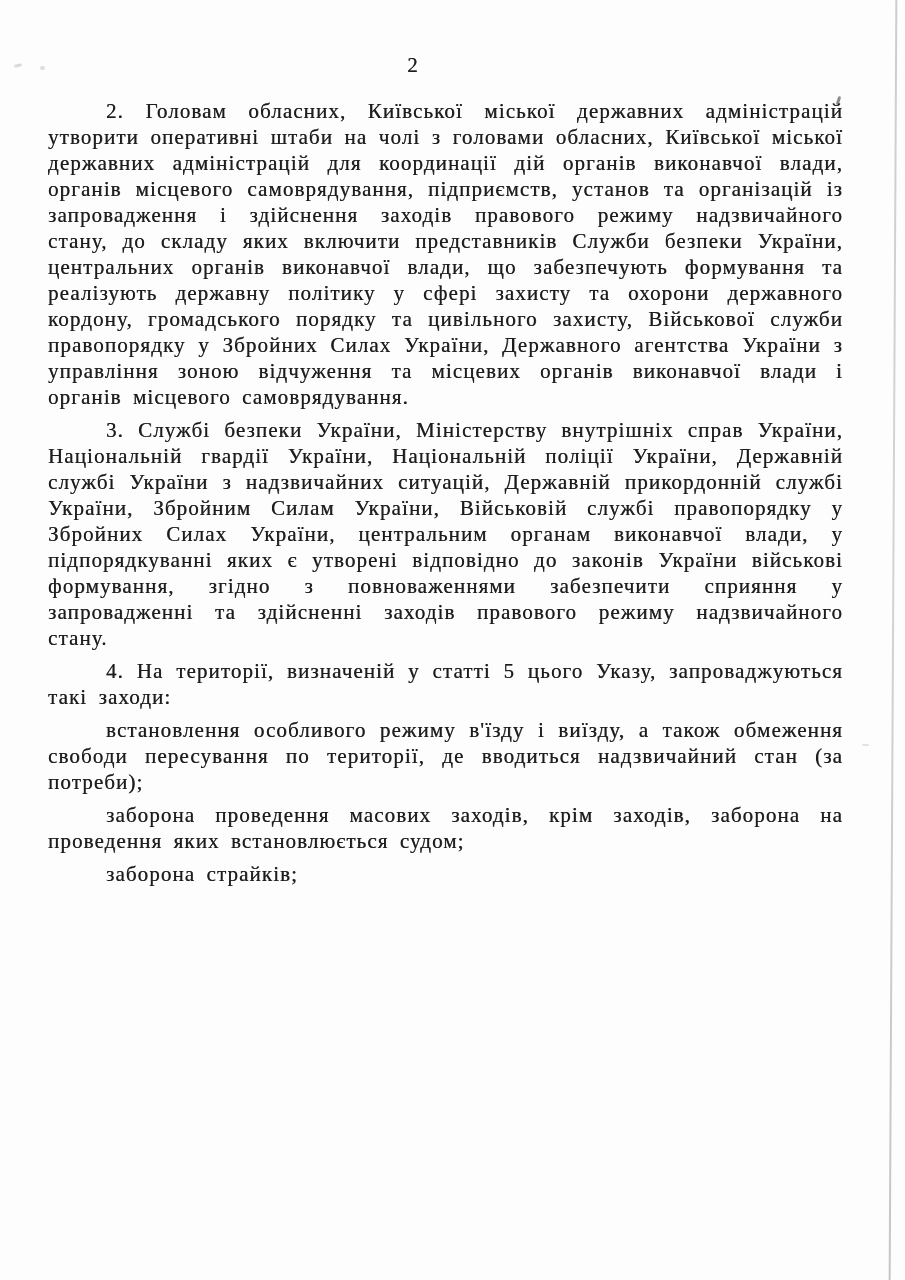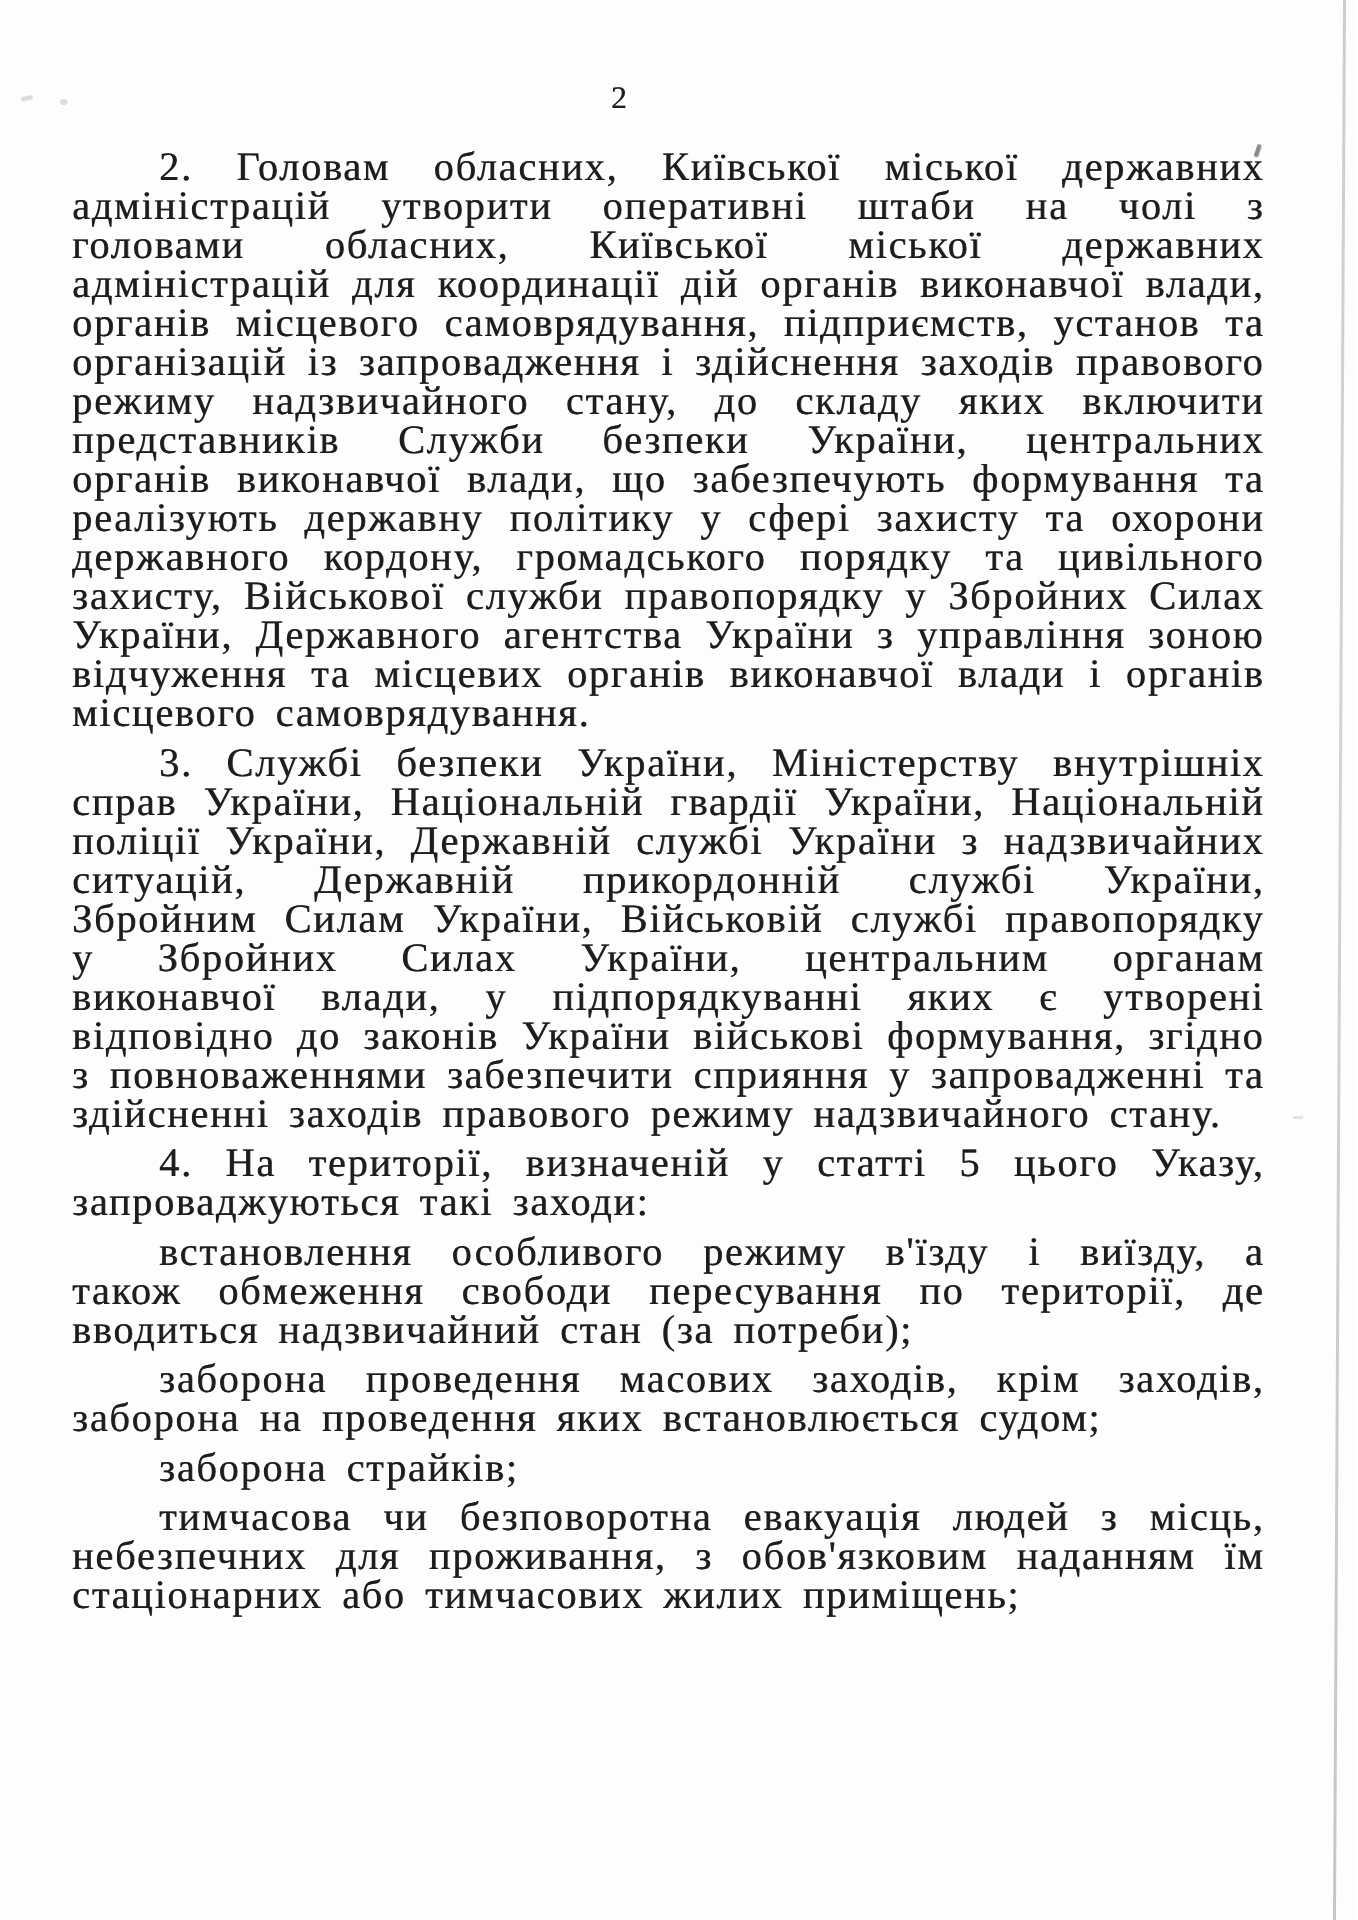--- a/index.html
+++ b/index.html
@@ -51,21 +51,21 @@
   }
   .page-number {
     font-size: 21px;
     line-height: 26px;
     text-align: center;
     transform: translateX(-33px);
     margin: 0 0 20px 0;
   }
   .para {
     margin: 0 0 7px 0;
-    font-size: 27px;
+    font-size: 21px;
     line-height: 26px;
     text-align: justify;
     text-indent: 58px;
     letter-spacing: 1.1px;
     word-spacing: 5px;
   }
 </style>
 </head>
 <body>
 
@@ -79,16 +79,15 @@
 
   <div class="content">
     <div class="page-number">2</div>
 
     <p class="para">2. Головам обласних, Київської міської державних адміністрацій утворити оперативні штаби на чолі з головами обласних, Київської міської державних адміністрацій для координації дій органів виконавчої влади, органів місцевого самоврядування, підприємств, установ та організацій із запровадження і здійснення заходів правового режиму надзвичайного стану, до складу яких включити представників Служби безпеки України, центральних органів виконавчої влади, що забезпечують формування та реалізують державну політику у сфері захисту та охорони державного кордону, громадського порядку та цивільного захисту, Військової служби правопорядку у Збройних Силах України, Державного агентства України з управління зоною відчуження та місцевих органів виконавчої влади і органів місцевого самоврядування.</p>
     <p class="para">3. Службі безпеки України, Міністерству внутрішніх справ України, Національній гвардії України, Національній поліції України, Державній службі України з надзвичайних ситуацій, Державній прикордонній службі України, Збройним Силам України, Військовій службі правопорядку у Збройних Силах України, центральним органам виконавчої влади, у підпорядкуванні яких є утворені відповідно до законів України військові формування, згідно з повноваженнями забезпечити сприяння у запровадженні та здійсненні заходів правового режиму надзвичайного стану.</p>
     <p class="para">4. На території, визначеній у статті 5 цього Указу, запроваджуються такі заходи:</p>
     <p class="para">встановлення особливого режиму в'їзду і виїзду, а також обмеження свободи пересування по території, де вводиться надзвичайний стан (за потреби);</p>
     <p class="para">заборона проведення масових заходів, крім заходів, заборона на проведення яких встановлюється судом;</p>
     <p class="para">заборона страйків;</p>
-    <p class="para">тимчасова чи безповоротна евакуація людей з місць, небезпечних для проживання, з обов'язковим наданням їм стаціонарних або тимчасових жилих приміщень;</p>
   </div>
 
 </div>
 
 </body></html>

